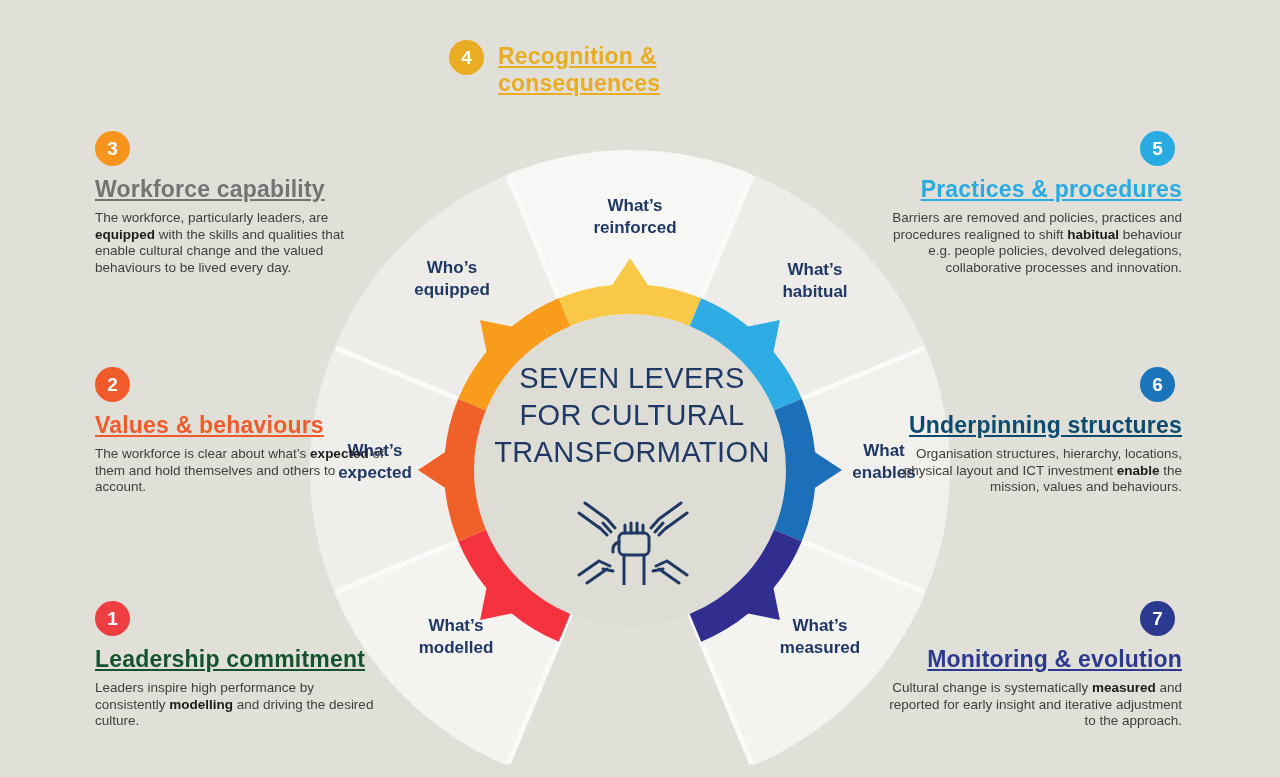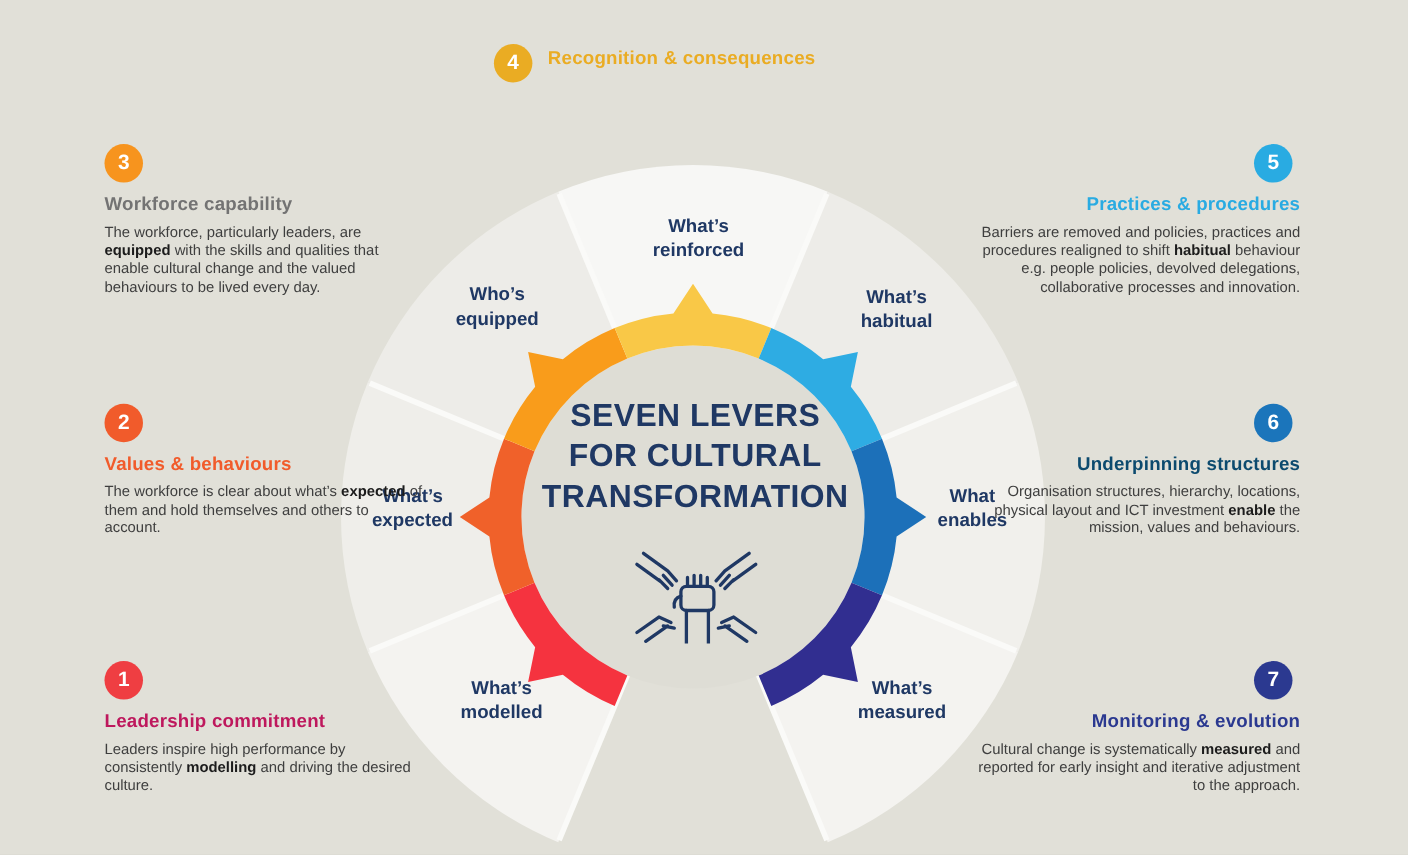--- a/index.html
+++ b/index.html
@@ -1,40 +1,40 @@
 <!DOCTYPE html>
 <html><head>
 <meta charset="utf-8">
 <style>
   html,body{margin:0;padding:0;}
   body{font-family:"Liberation Sans",sans-serif;background:#cfcfc7;}
   .canvas{position:relative;width:1280px;height:777px;background:#E1E0D8;overflow:hidden;}
   #ring{position:absolute;left:0;top:0;}
 
   .title{position:absolute;left:447px;top:360px;width:370px;text-align:center;
-         font-weight:bold;font-size:29px;line-height:37px;color:#1F3864;letter-spacing:.4px;}
+         font-weight:normal;font-size:29px;line-height:37px;color:#1F3864;letter-spacing:.4px;}
   .title span{display:block;}
 
   .rlabel{position:absolute;width:150px;text-align:center;font-weight:bold;
           font-size:17px;line-height:22px;color:#1F3864;}
   .rlabel span{display:block;}
   .rl-0{left:381px;top:615px;}   
   .rl-1{left:300px;top:440px;}   
   .rl-2{left:377px;top:257px;}   
   .rl-3{left:560px;top:195px;}   
   .rl-4{left:740px;top:259px;}   
   .rl-5{left:809px;top:440px;}   
   .rl-6{left:745px;top:615px;}   
 
   .hands{position:absolute;left:577px;top:497px;}
 
   .card{position:absolute;}
   .num{width:35px;height:35px;border-radius:50%;color:#fff;font-size:19px;font-weight:bold;
        display:flex;align-items:center;justify-content:center;}
-  .card h3{margin:10px 0 7px;font-size:17px;font-weight:bold;letter-spacing:.2px;}
+  .card h3{margin:10px 0 7px;font-size:23px;font-weight:bold;letter-spacing:.2px;text-decoration:underline;}
   .card p{margin:0;font-size:13.5px;line-height:16.5px;color:#3E3E3E;}
   .card p b{color:#1C1C1C;}
   .c1{left:95px;top:601px;width:292px;}
   .c2{left:95px;top:367px;width:292px;}
   .c3{left:95px;top:131px;width:292px;}
   .c4{left:449px;top:40px;width:348px;display:flex;gap:14px;}
   .c4 .num{flex:0 0 35px;}
   .c4 h3{margin:3px 0 6px;}
   .c5{left:888px;top:131px;width:294px;}
   .c6{left:888px;top:367px;width:294px;}
@@ -114,21 +114,21 @@
     <span>What</span>
     <span>enables</span>
   </div>
   <div class="rlabel rl-6">
     <span>What’s</span>
     <span>measured</span>
   </div>
 
   <div class="card c1">
     <div class="num" style="background: rgb(239, 62, 66);">1</div>
-    <h3 style="color: #be185d;">Leadership commitment</h3>
+    <h3 style="color: #14532d;">Leadership commitment</h3>
     <p><span>Leaders inspire high performance by consistently </span><b>modelling</b><span> and driving the desired culture.</span></p>
   </div>
 
   <div class="card c2">
     <div class="num" style="background: rgb(241, 91, 43);">2</div>
     <h3 style="color: rgb(241, 91, 43);">Values &amp; behaviours</h3>
     <p><span>The workforce is clear about what’s </span><b>expected</b><span> of them and hold themselves and others to account.</span></p>
   </div>
 
   <div class="card c3">

